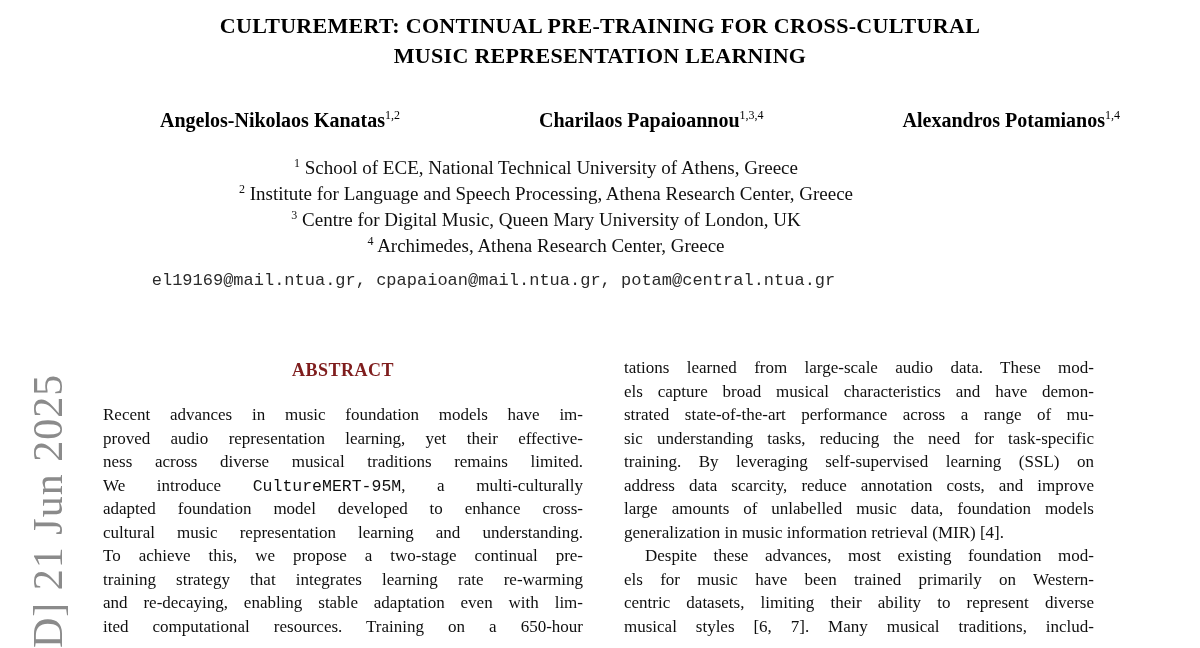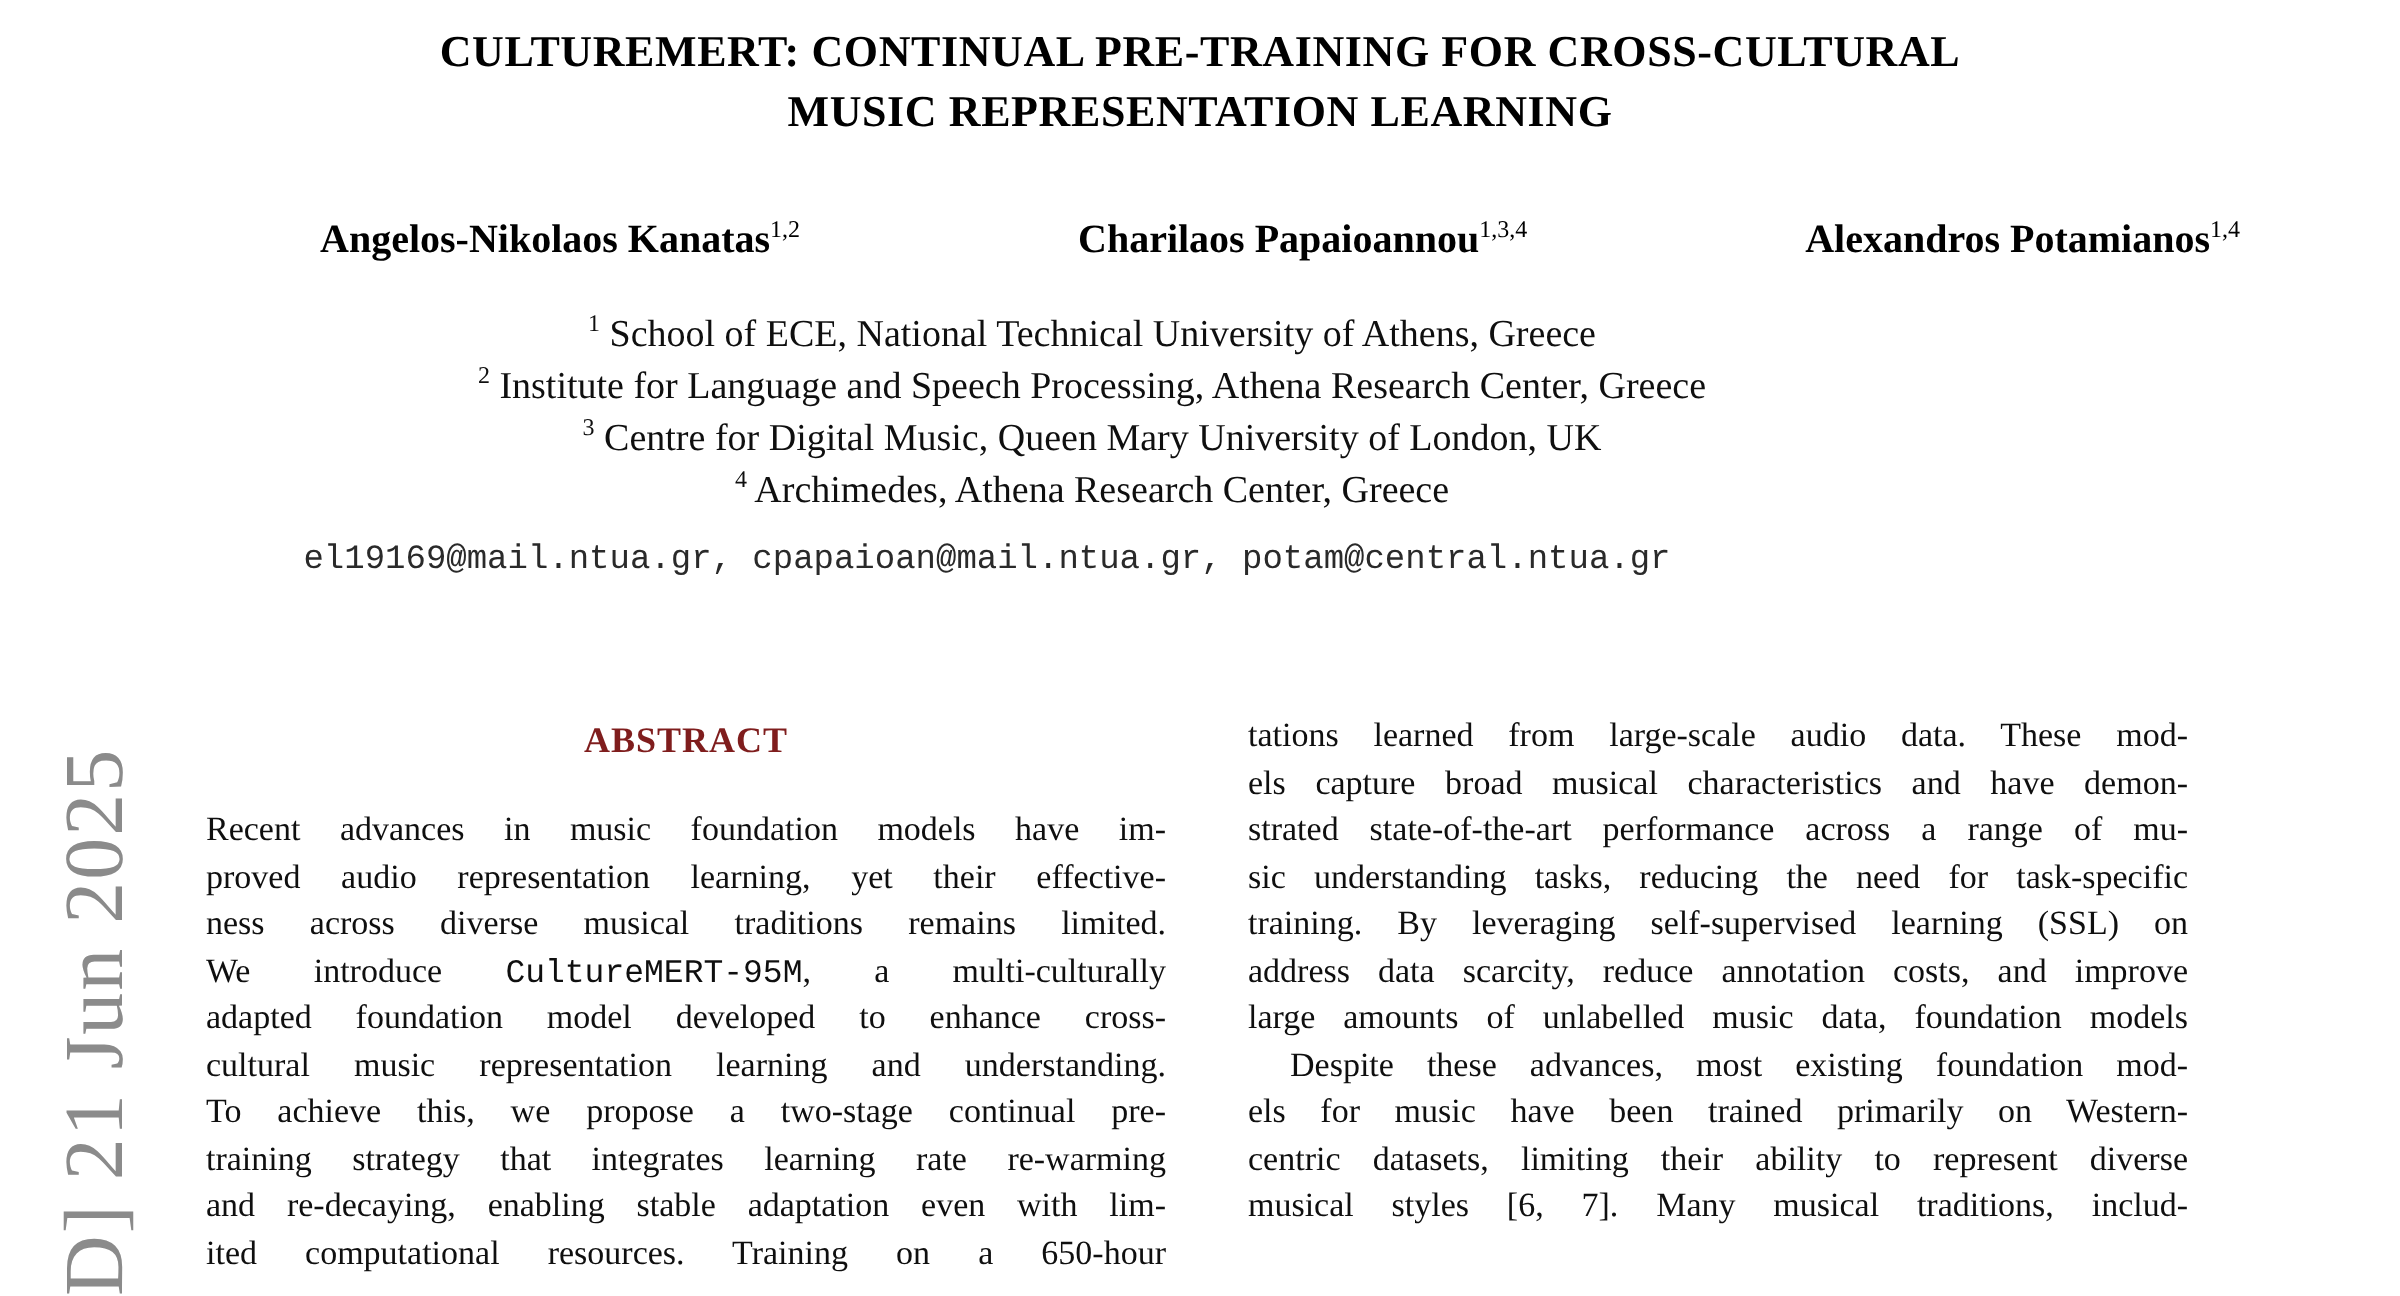--- a/index.html
+++ b/index.html
@@ -117,20 +117,21 @@
 
   <section class="col col-right">
     <div>
         <div class="line"><span>tations learned from large-scale audio data. These mod-</span></div>
         <div class="line"><span>els capture broad musical characteristics and have demon-</span></div>
         <div class="line"><span>strated state-of-the-art performance across a range of mu-</span></div>
         <div class="line"><span>sic understanding tasks, reducing the need for task-specific</span></div>
         <div class="line"><span>training. By leveraging self-supervised learning (SSL) on</span></div>
         <div class="line"><span>address data scarcity, reduce annotation costs, and improve</span></div>
         <div class="line"><span>large amounts of unlabelled music data, foundation models</span></div>
+        <div class="line last"><span>generalization in music information retrieval (MIR) [4].</span></div>
         <div class="line indent"><span>Despite these advances, most existing foundation mod-</span></div>
         <div class="line"><span>els for music have been trained primarily on Western-</span></div>
         <div class="line"><span>centric datasets, limiting their ability to represent diverse</span></div>
         <div class="line"><span>musical styles [6, 7]. Many musical traditions, includ-</span></div>
       </div>
   </section>
 
 </div>
 
 </body></html>

